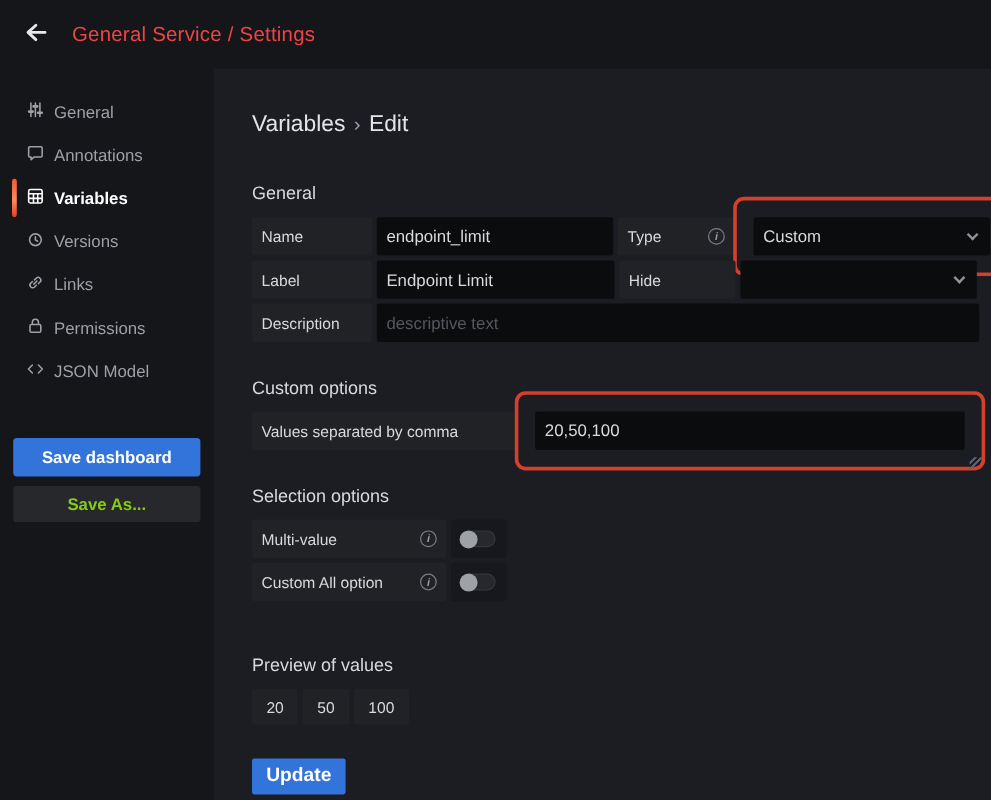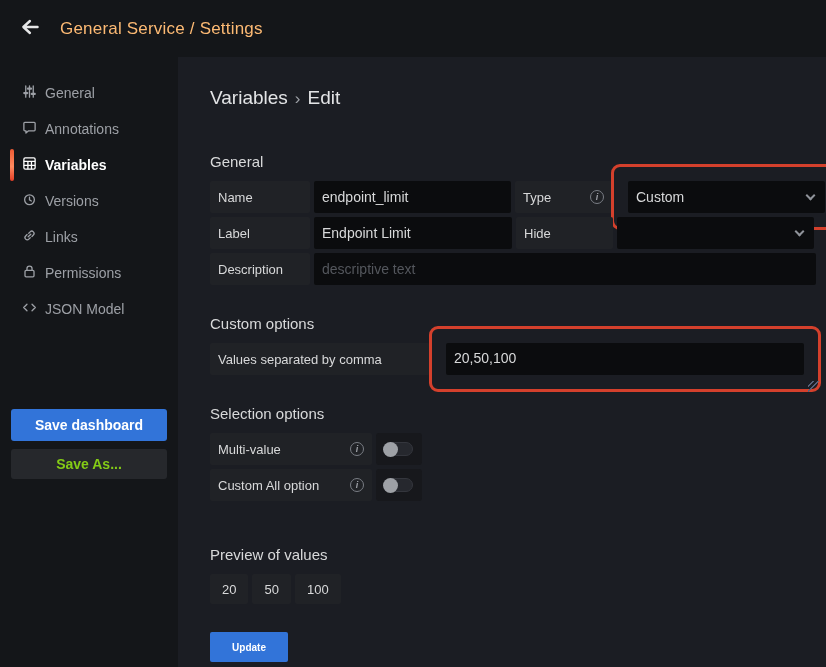--- a/index.html
+++ b/index.html
@@ -8,41 +8,41 @@
   }
   *{box-sizing:border-box;margin:0;padding:0;font-family:"Liberation Sans",sans-serif;}
   html,body{width:826px;height:667px;overflow:hidden;background:var(--page-bg);color:var(--text);}
   body{position:relative;}
 
   
   .header{position:absolute;left:0;top:0;width:826px;height:57px;background:var(--page-bg);
     display:flex;align-items:center;padding-left:14px;}
   .back-btn{background:none;border:none;cursor:pointer;width:34px;height:34px;display:flex;
     align-items:center;justify-content:center;}
-  .header-title{font-size:17px;font-weight:500;color:#fdba74;margin-left:12px;letter-spacing:.2px;}
+  .header-title{font-size:17px;font-weight:500;color:#ef4444;margin-left:12px;letter-spacing:.2px;}
 
   
   .sidebar{position:absolute;left:0;top:57px;width:178px;height:610px;background:var(--page-bg);
     padding-top:18px;display:flex;flex-direction:column;}
   .nav-item{position:relative;height:36px;display:flex;align-items:center;padding-left:22px;
     color:var(--muted);font-size:14px;cursor:pointer;}
   .nav-item .lbl{margin-left:8px;}
   .nav-item.active{color:#ffffff;font-weight:700;}
   .nav-item.active::before{content:"";position:absolute;left:10px;top:2px;bottom:2px;width:4px;
     border-radius:2px;background:linear-gradient(180deg,#ed5a33,#ff8a5f 55%,#e43d25);}
   .nav-item svg{flex:0 0 auto;}
   .sidebar-buttons{margin-top:38px;display:flex;flex-direction:column;padding:0 11px;}
-  .btn{border:none;border-radius:3px;font-size:14px;font-weight:700;cursor:pointer;margin-top:44px;}
+  .btn{border:none;border-radius:3px;font-size:14px;font-weight:700;cursor:pointer;}
   .btn-primary{background:var(--accent-blue);color:#fff;height:32px;}
   .btn-secondary{background:#26282c;color:#84cc16;height:30px;margin-top:8px;}
 
   
   .main{position:absolute;left:178px;top:57px;width:648px;height:610px;background:var(--content-bg);
     padding:31px 10px 0 32px;}
-  .breadcrumb{font-size:19px;font-weight:500;color:#e3e4e6;line-height:20px;margin-bottom:44px;}
+  .breadcrumb{font-size:19px;font-weight:500;color:#e3e4e6;line-height:32px;margin-bottom:33px;}
   .breadcrumb .sep{color:#9da0a6;margin:0 7px;font-size:17px;}
   .section-heading{font-size:15px;font-weight:500;color:var(--text);line-height:18px;margin-bottom:10px;}
   .mt30{margin-top:30px;} .mt45{margin-top:45px;}
 
   .form-row{display:flex;align-items:center;gap:4px;margin-bottom:4px;height:32px;}
   .flabel{background:var(--label-bg);height:32px;border-radius:2px;display:flex;align-items:center;
     padding-left:8px;font-size:13px;font-weight:500;color:var(--text);flex:0 0 auto;}
   .finput{background:var(--field-bg);border:none;height:32px;border-radius:2px;color:#d8d9da;
     font-size:14px;padding:0 8px;outline:none;}
   .finput::placeholder{color:#54575d;}
@@ -68,21 +68,21 @@
   .toggle{width:46px;height:32px;background:#17181c;border-radius:3px;position:relative;
     display:flex;align-items:center;cursor:pointer;flex:0 0 auto;}
   .toggle .track{width:28px;height:14px;background:#26282e;border:1px solid #34363d;border-radius:8px;
     margin-left:9px;}
   .toggle .knob{position:absolute;left:7px;top:8.5px;width:15px;height:15px;background:#9ea1a6;
     border-radius:50%;}
 
   .chips{display:flex;gap:4px;margin-top:2px;}
   .chip{background:var(--label-bg);height:30px;border-radius:2px;display:flex;align-items:center;
     padding:0 12px;font-size:13px;font-weight:500;color:var(--text);}
-  .update-btn{margin-top:28px;width:78px;height:30px;font-size:10px;border-radius:2px;}
+  .update-btn{margin-top:28px;width:78px;height:30px;font-size:16px;border-radius:2px;}
 </style>
 </head>
 <body>
 
 <div class="header">
   <button class="back-btn">
     <span>
       <svg width="24" height="24" viewBox="0 0 22 22" fill="none" stroke="#e6e7e8" stroke-width="2.2" stroke-linecap="round" stroke-linejoin="round">
           <path d="M17 11H4.5M10 5.5L4 11l6 5.5"></path>
         </svg>

